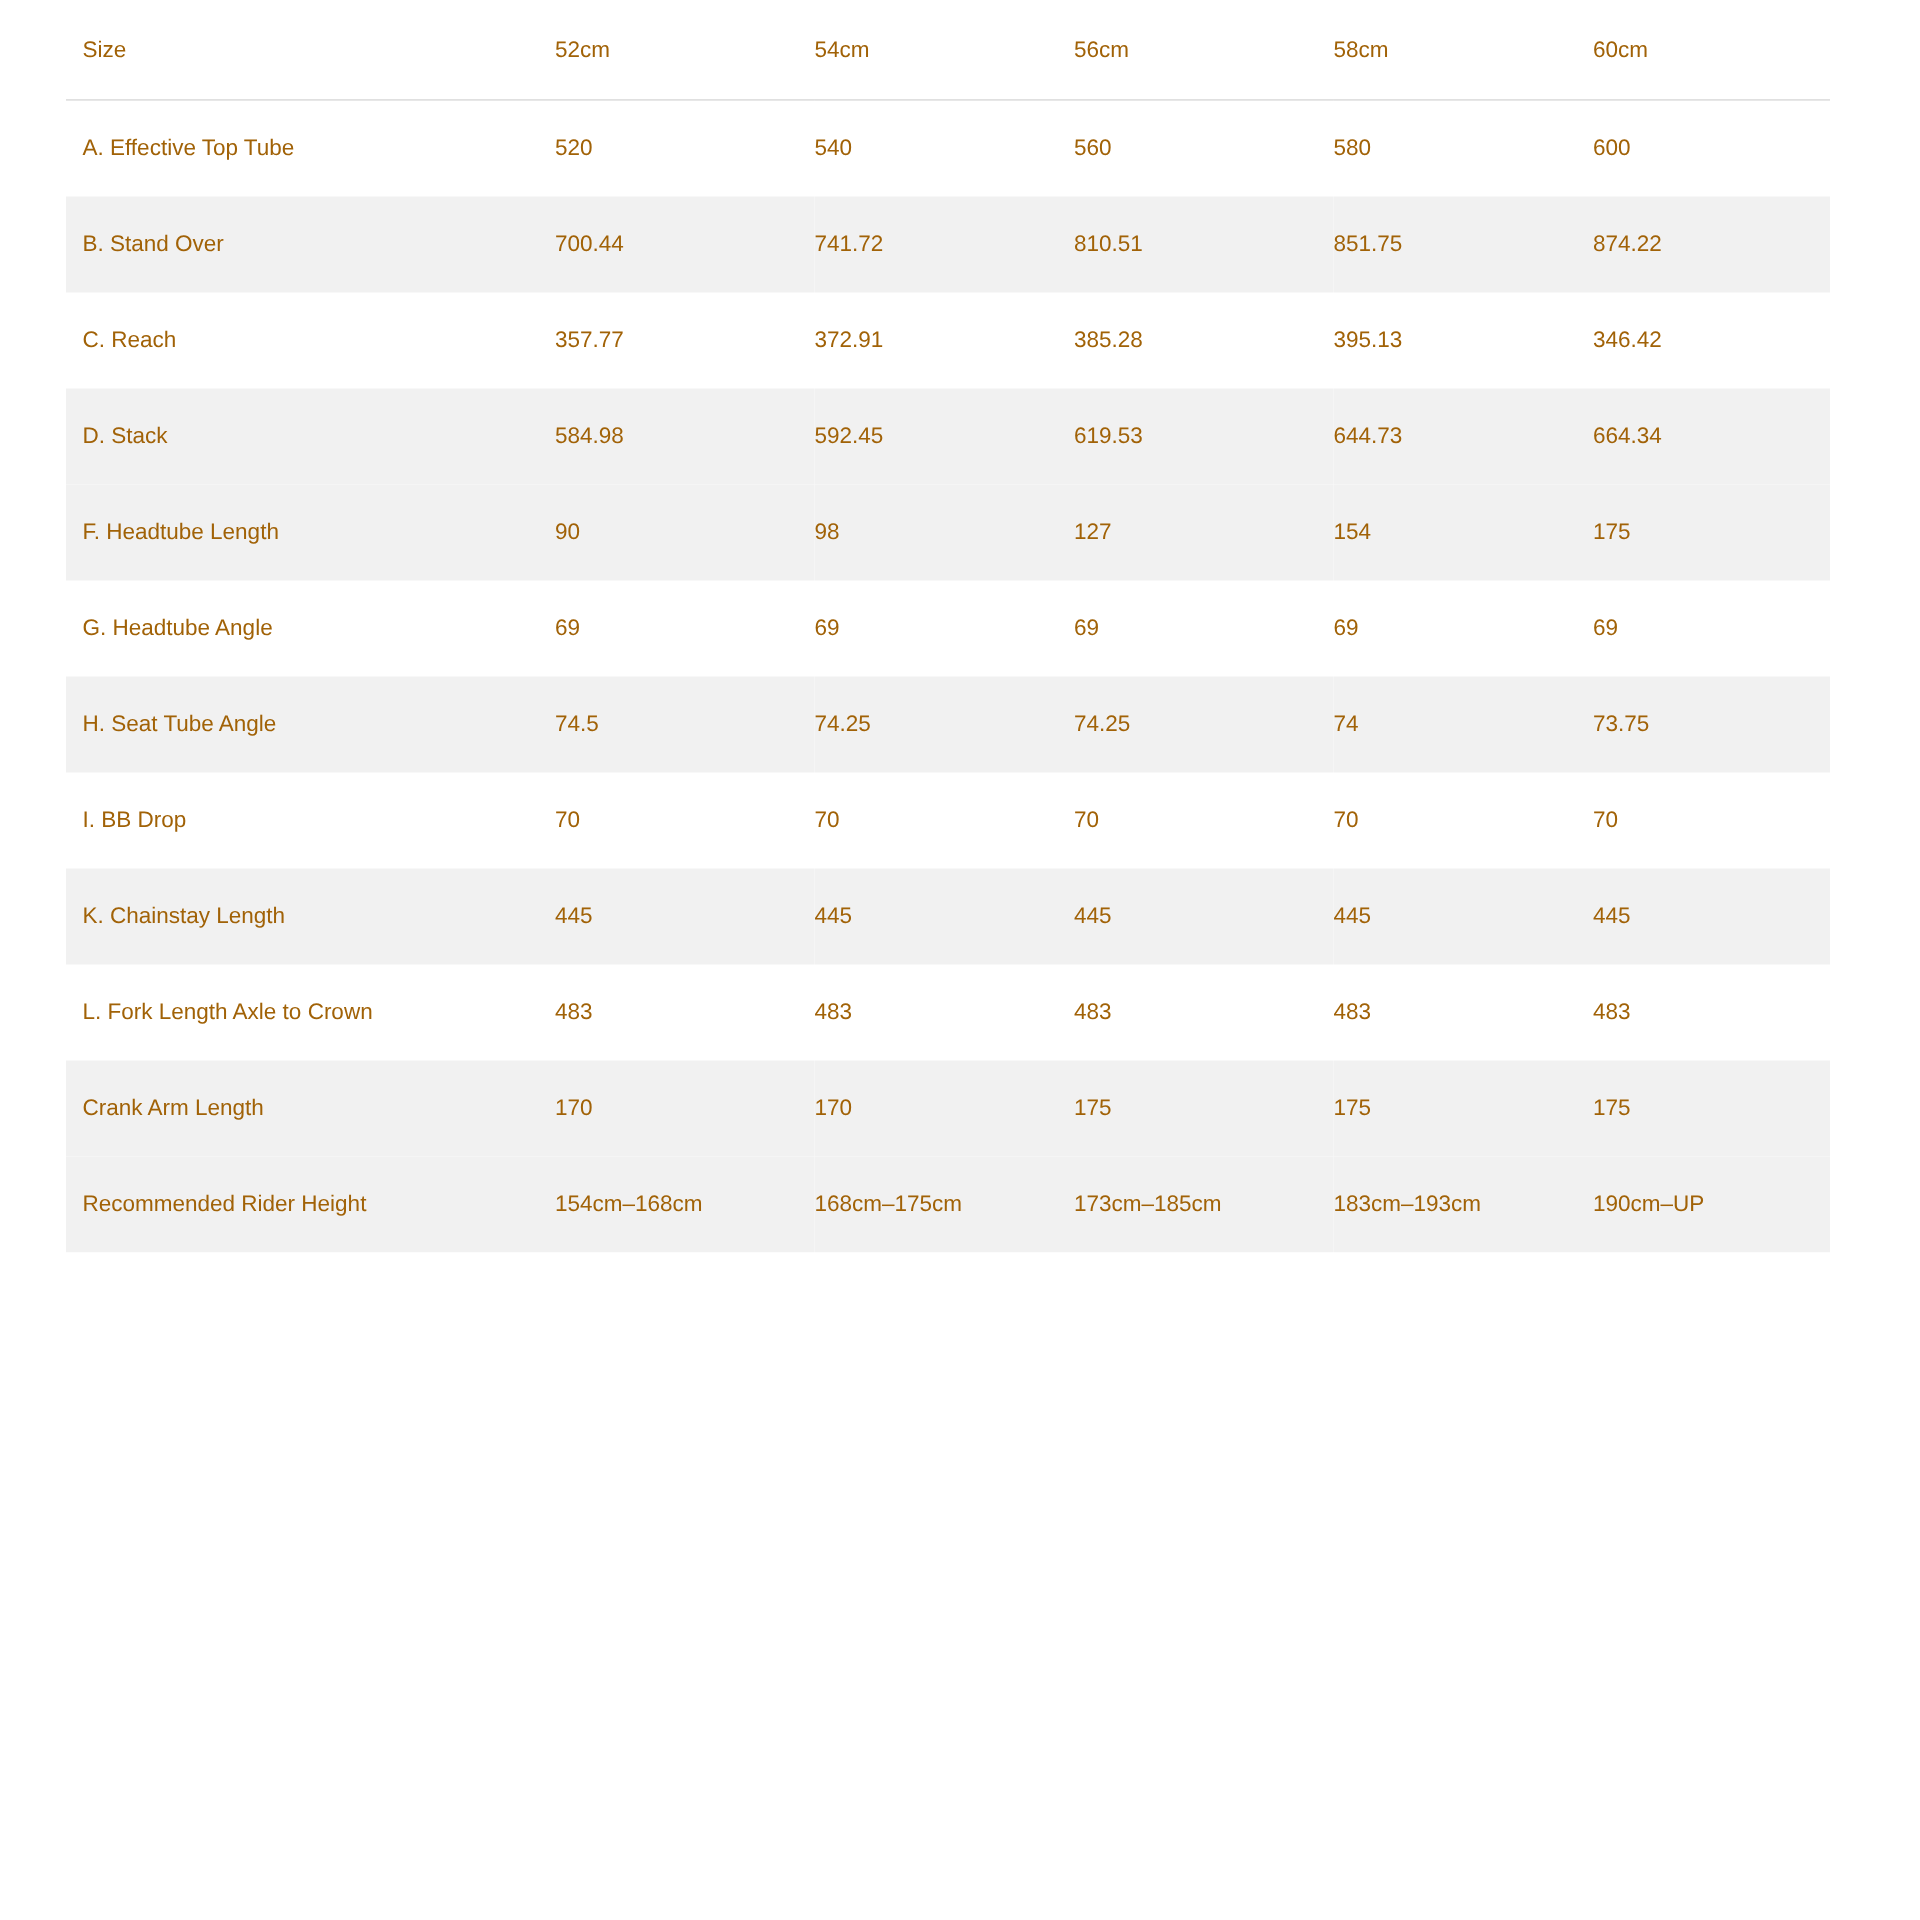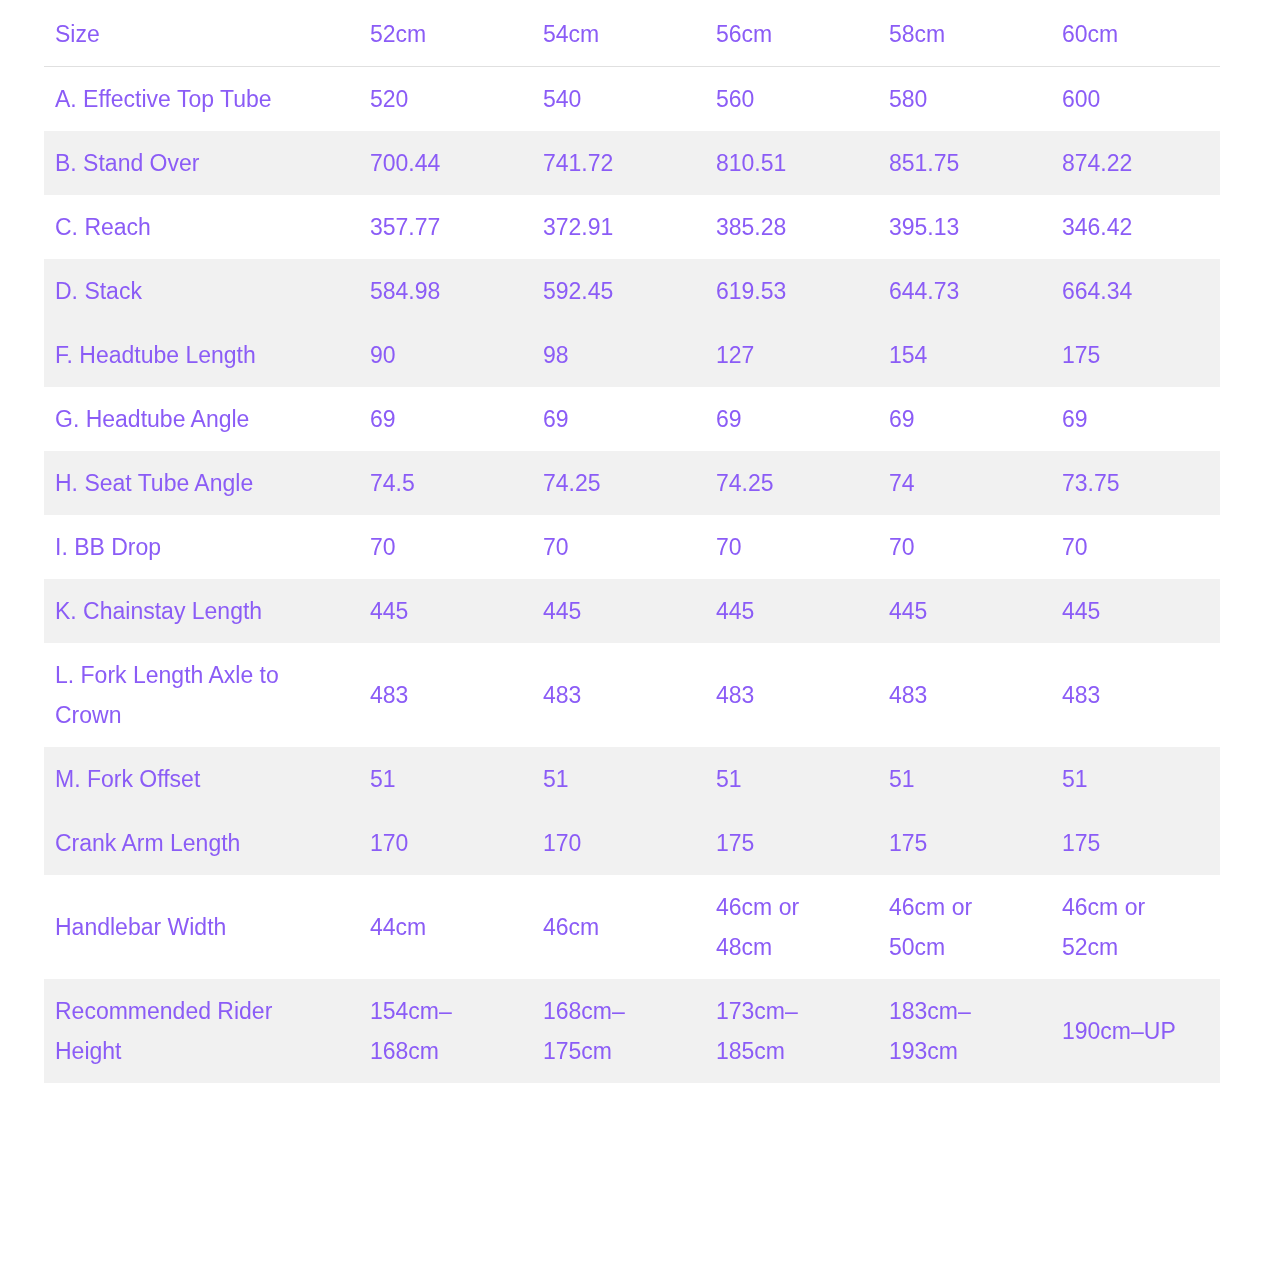--- a/index.html
+++ b/index.html
@@ -10,23 +10,23 @@
     font-family: "Liberation Sans", sans-serif;
   }
   .table-wrap {
     margin: 2px 0 0 44px;
     width: 1176px;
   }
   table {
     border-collapse: collapse;
     table-layout: fixed;
     width: 1176px;
-    font-size: 23px;
+    font-size: 15px;
     line-height: 40px;
-    color: #8b5cf6;
+    color: #a16207;
   }
   col.c-label { width: 326px; }
   col.c-val   { width: 173px; }
   col.c-last  { width: 158px; }
   th, td {
     text-align: left;
     font-weight: 400;
     vertical-align: middle;
     padding: 12px 0;
   }
@@ -267,76 +267,36 @@
           </td>
     <td>
             <div class="value-text">483</div>
           </td>
     <td>
             <div class="value-text">483</div>
           </td>
   </tr>
         <tr class="stripe">
     <td>
-            <div class="label-text">M. Fork Offset</div>
-          </td>
-    <td>
-            <div class="value-text">51</div>
-          </td>
-    <td>
-            <div class="value-text">51</div>
-          </td>
-    <td>
-            <div class="value-text">51</div>
-          </td>
-    <td>
-            <div class="value-text">51</div>
-          </td>
-    <td>
-            <div class="value-text">51</div>
-          </td>
-  </tr>
-        <tr class="stripe">
-    <td>
             <div class="label-text">Crank Arm Length</div>
           </td>
     <td>
             <div class="value-text">170</div>
           </td>
     <td>
             <div class="value-text">170</div>
           </td>
     <td>
             <div class="value-text">175</div>
           </td>
     <td>
             <div class="value-text">175</div>
           </td>
     <td>
             <div class="value-text">175</div>
-          </td>
-  </tr>
-        <tr>
-    <td>
-            <div class="label-text">Handlebar Width</div>
-          </td>
-    <td>
-            <div class="value-text">44cm</div>
-          </td>
-    <td>
-            <div class="value-text">46cm</div>
-          </td>
-    <td>
-            <div class="value-text">46cm or 48cm</div>
-          </td>
-    <td>
-            <div class="value-text">46cm or 50cm</div>
-          </td>
-    <td>
-            <div class="value-text">46cm or 52cm</div>
           </td>
   </tr>
         <tr class="stripe">
     <td>
             <div class="label-text">Recommended Rider Height</div>
           </td>
     <td>
             <div class="value-text">154cm–168cm</div>
           </td>
     <td>

